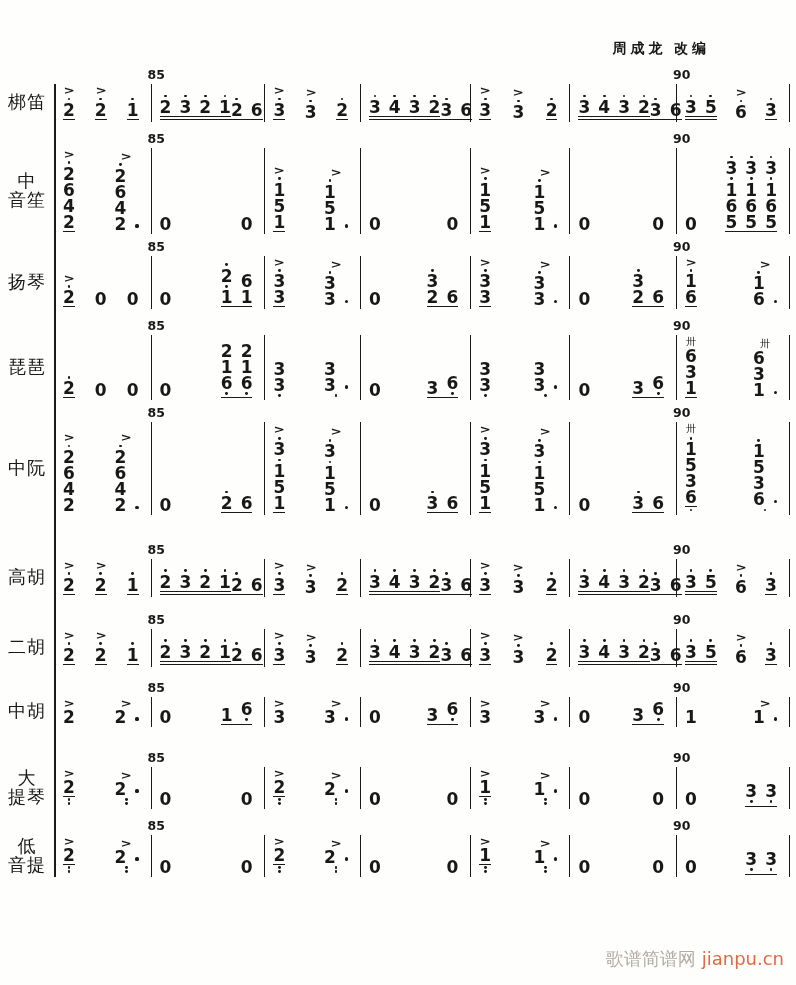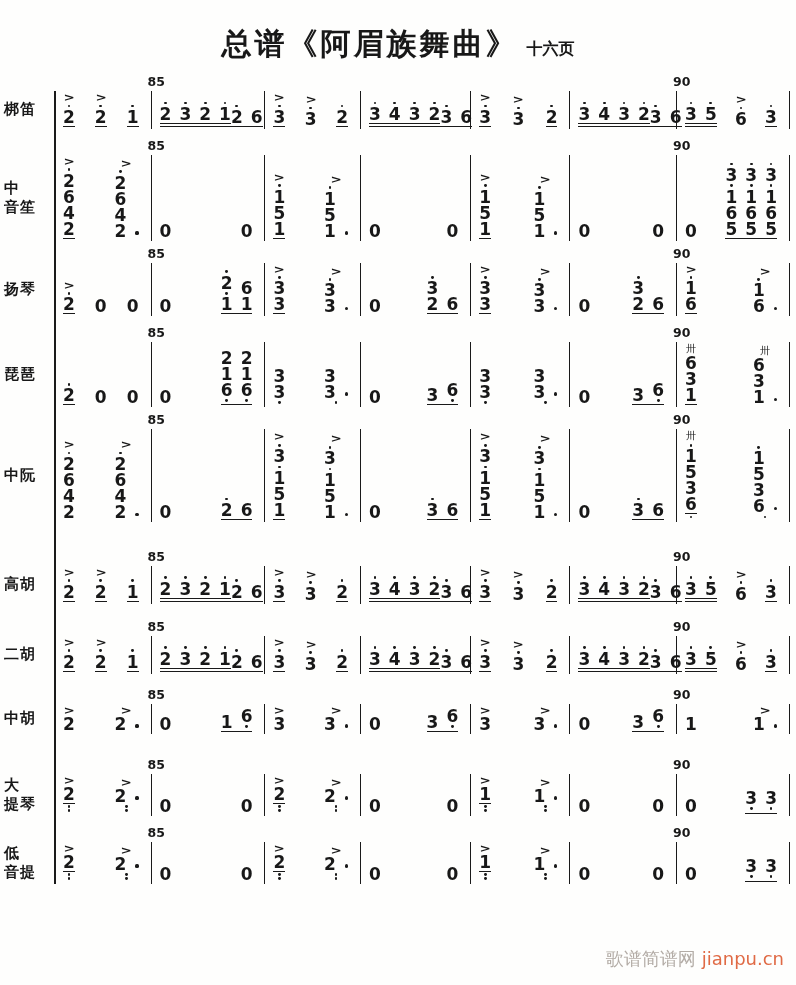--- a/index.html
+++ b/index.html
@@ -13,22 +13,22 @@
   .title-main{font-size:30px;font-weight:700;letter-spacing:3px;}
   .title-page{font-size:16px;font-weight:700;margin-left:8px;}
   .composer{
     text-align:right;padding-right:86px;margin-top:16px;
     font-family:"Liberation Serif",serif;font-weight:700;font-size:14px;letter-spacing:4px;
   }
   .score{position:relative;margin:26px 6px 0 4px;}
   .sysline{position:absolute;width:1.6px;background:#1a1a1a;left:50px;top:0;}
   .staff-row{display:flex;align-items:center;}
   .inst-label{
-    width:46px;flex:none;text-align:left;
-    font-family:"Liberation Serif",serif;font-weight:700;font-size:15px;line-height:19px;
+    width:46px;flex:none;text-align:center;
+    font-family:"Liberation Serif",serif;font-weight:400;font-size:18px;line-height:19px;
     white-space:pre-line;letter-spacing:1px;
   }
   .music{flex:1;display:flex;align-items:stretch;position:relative;margin-left:5px;}
   .measure{
     position:relative;display:flex;align-items:flex-end;justify-content:space-between;
     padding:2px 12px 2px 8px;box-sizing:border-box;
   }
   .measure + .measure{border-left:1.2px solid #1a1a1a;}
   .measure.last{border-right:1.4px solid #1a1a1a;}
   .mmark{position:absolute;top:-17px;left:-4px;font-size:12.5px;font-weight:700;}
@@ -49,23 +49,21 @@
     position:absolute;right:12px;bottom:14px;font-size:18px;
     font-family:"DejaVu Sans",sans-serif;
   }
   .wm-gray{color:#b3aca6;}
   .wm-orange{color:#e06a45;margin-left:6px;}
 </style>
 </head>
 <body>
 
 <div class="header">
-  <div class="title-line">
-    <span class="title-main">总谱《阿眉族舞曲》</span><span class="title-page">十六页</span>
-  </div>
+  <div class="composer">周成龙 改编</div>
 </div>
 
 <div class="score" id="score">
   <div class="sysline" id="sysline" style="top: 0px; height: 793px;"></div>
 <div class="staff-row" style="margin-bottom: 26px;">
       <div class="inst-label">梆笛</div>
       <div class="music">
         <div class="measure" style="width: 13%;">
           <div class="tok">
             <div class="tok-marks">

